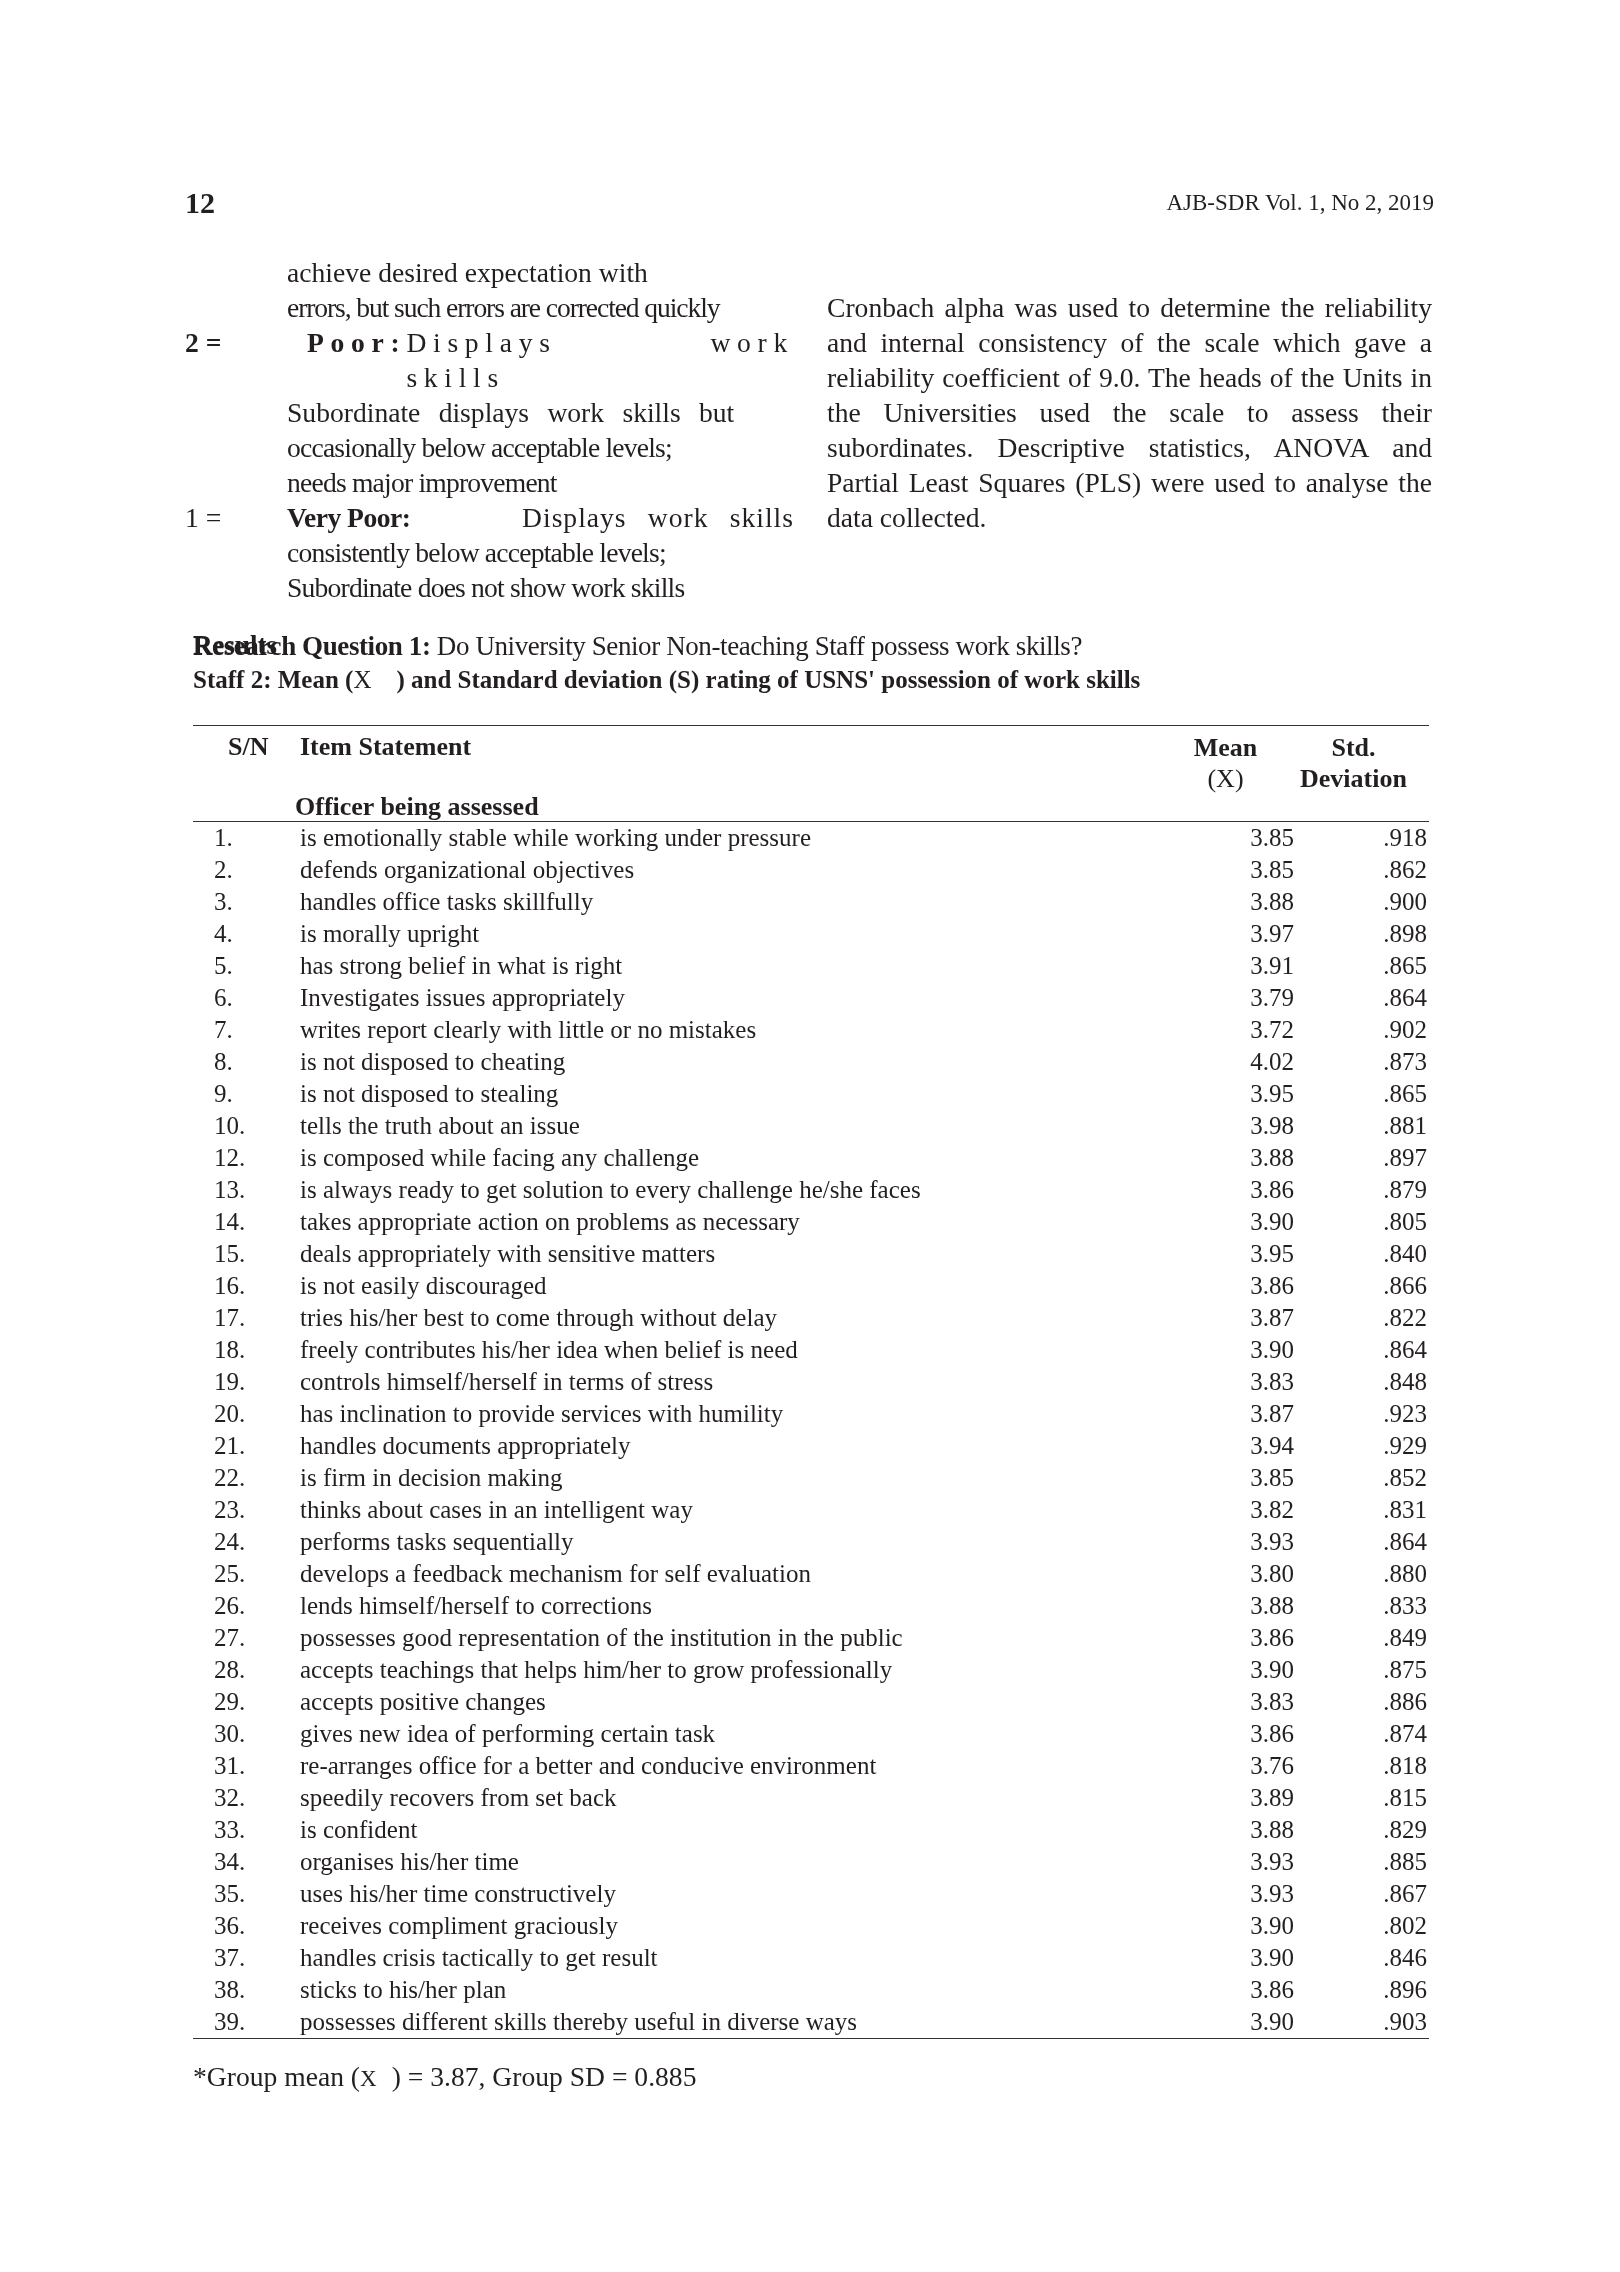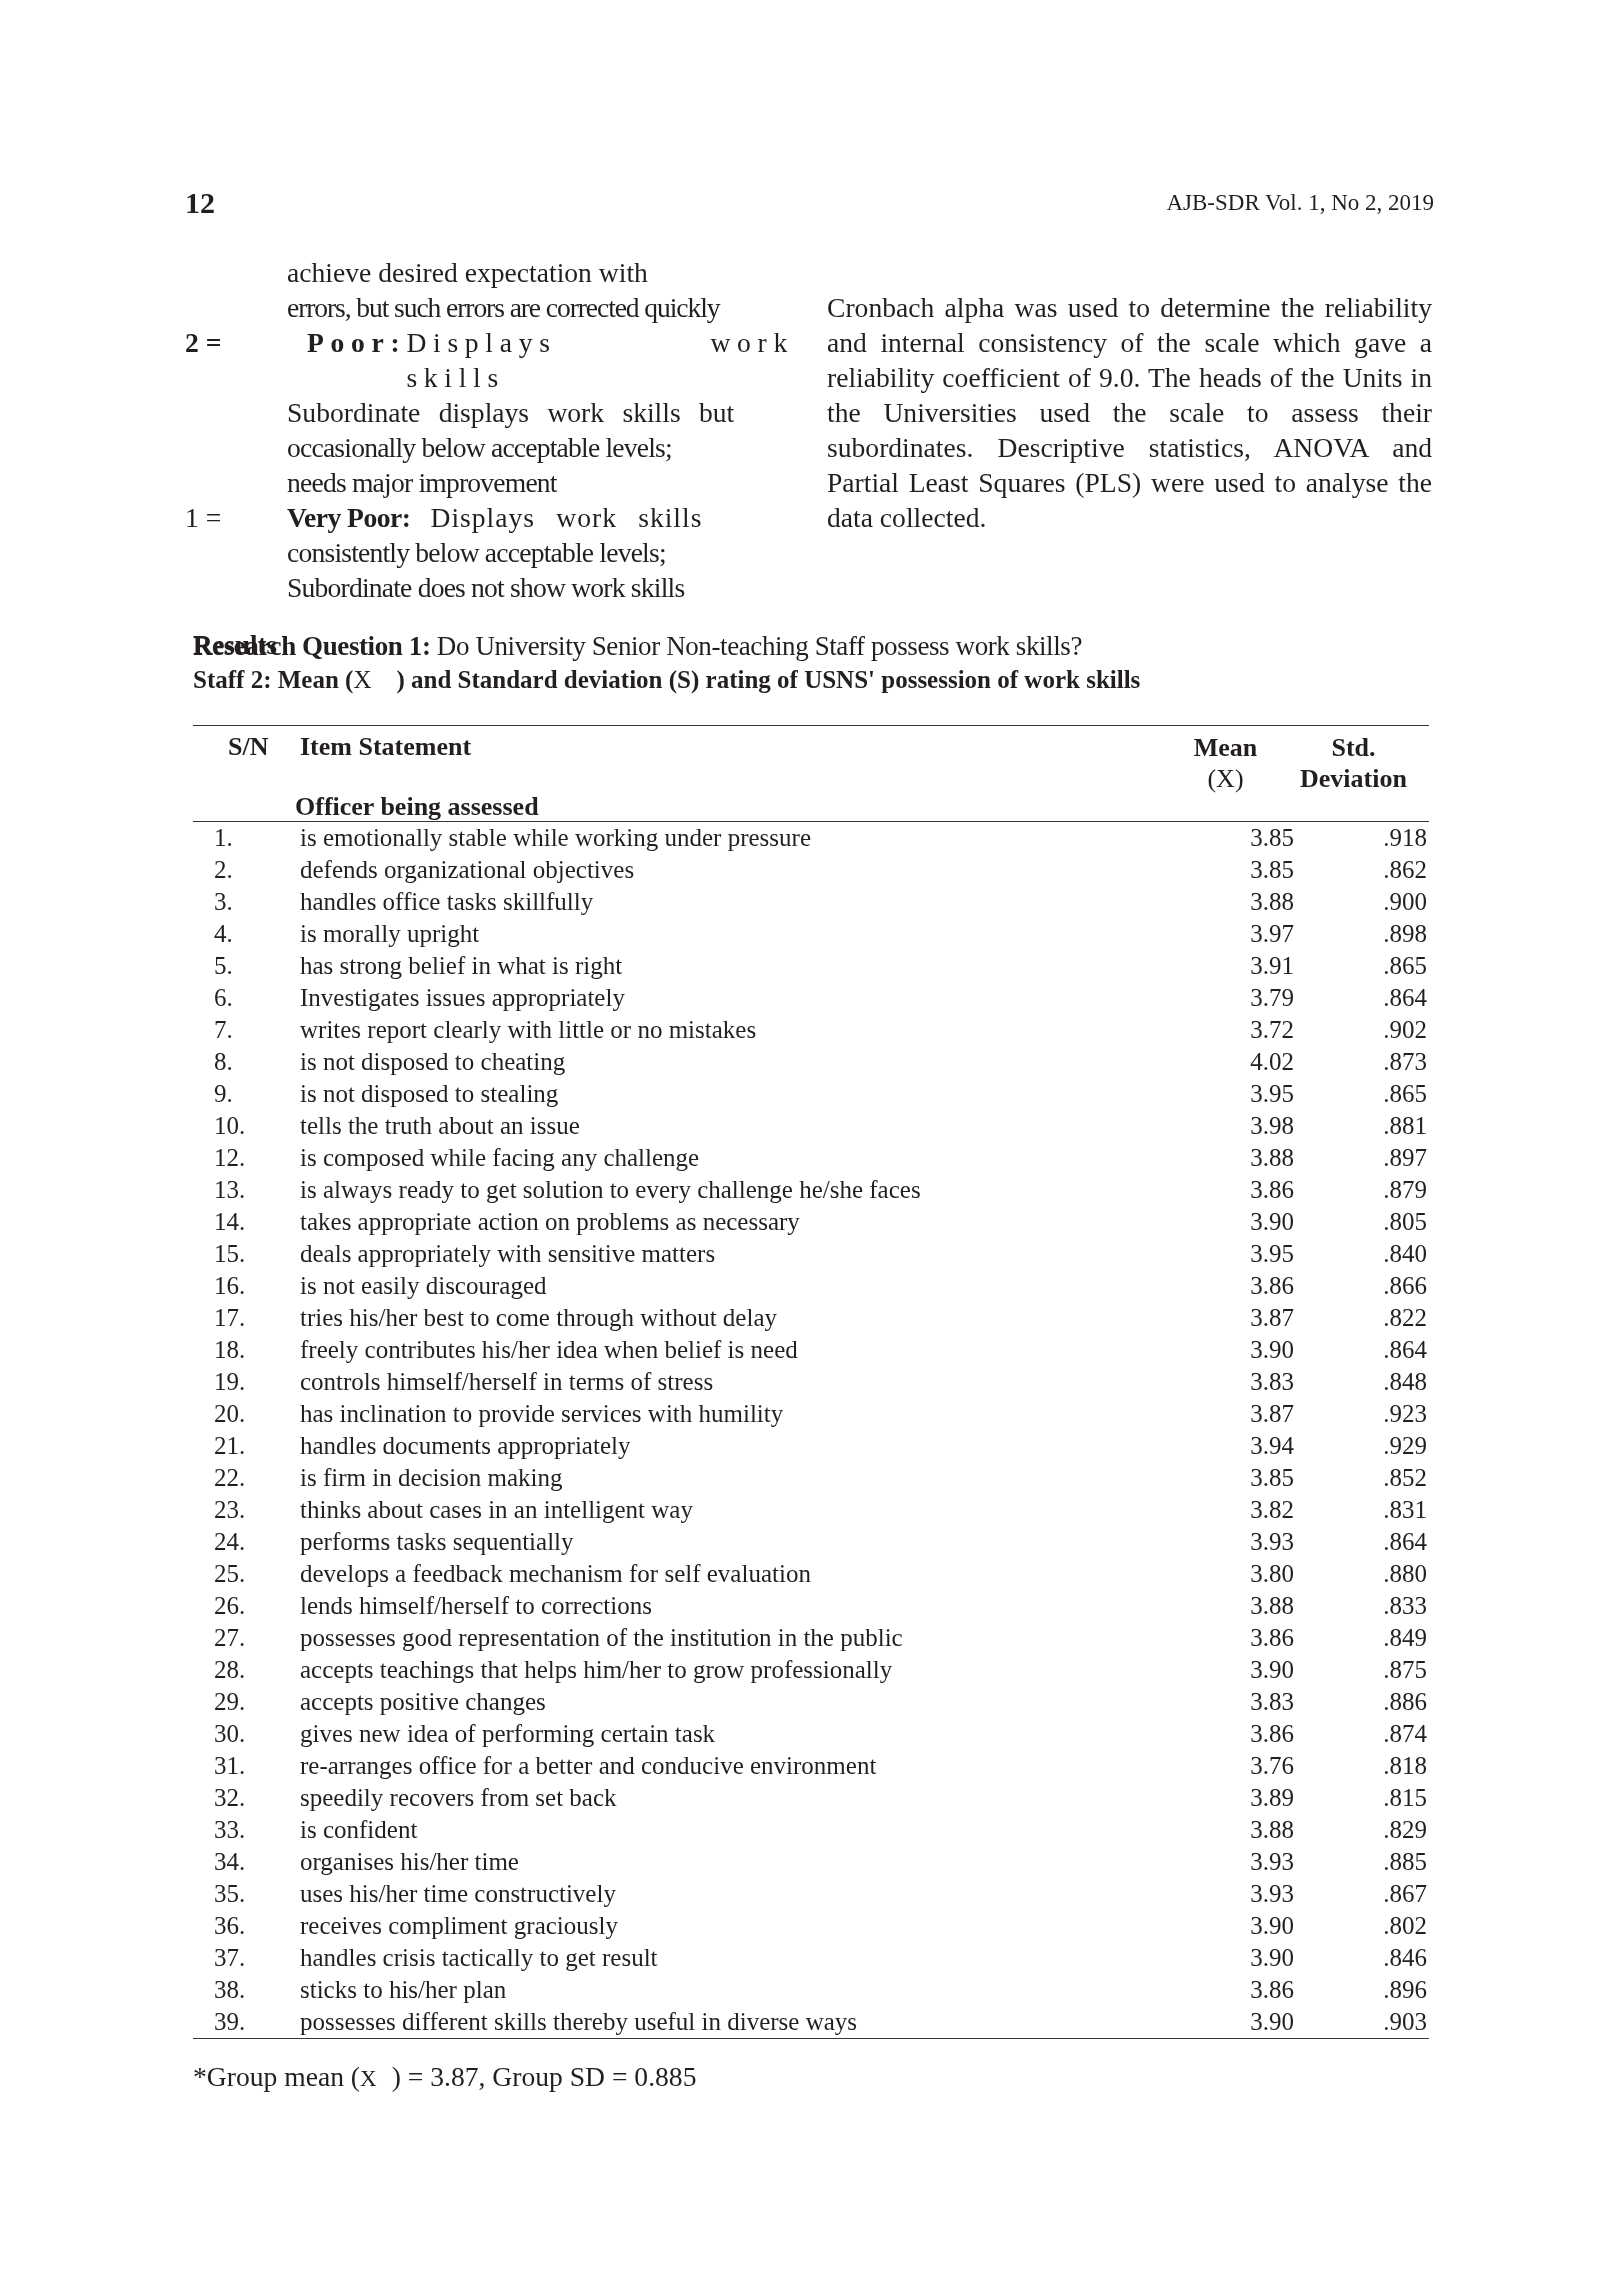--- a/index.html
+++ b/index.html
@@ -82,21 +82,21 @@
       <div class="scale-key"></div>
       <div class="scale-text" style="letter-spacing:-0.8px;">occasionally below acceptable levels;</div>
     </div>
   <div class="scale-row">
       <div class="scale-key"></div>
       <div class="scale-text" style="letter-spacing:-0.8px;">needs major improvement</div>
     </div>
 
   <div class="scale-row">
     <div class="scale-key">1 =</div>
-    <div class="scale-text" style="display:flex; justify-content:flex-start;gap:20px;">
+    <div class="scale-text" style="display:flex; justify-content:space-between;">
       <b style="letter-spacing:-0.5px;">Very Poor:</b>
       <span style="word-spacing:13.3px; letter-spacing:1px;">Displays work skills</span>
     </div>
   </div>
   <div class="scale-row">
       <div class="scale-key"></div>
       <div class="scale-text" style="letter-spacing:-0.8px;">consistently below acceptable levels;</div>
     </div>
   <div class="scale-row">
       <div class="scale-key"></div>

